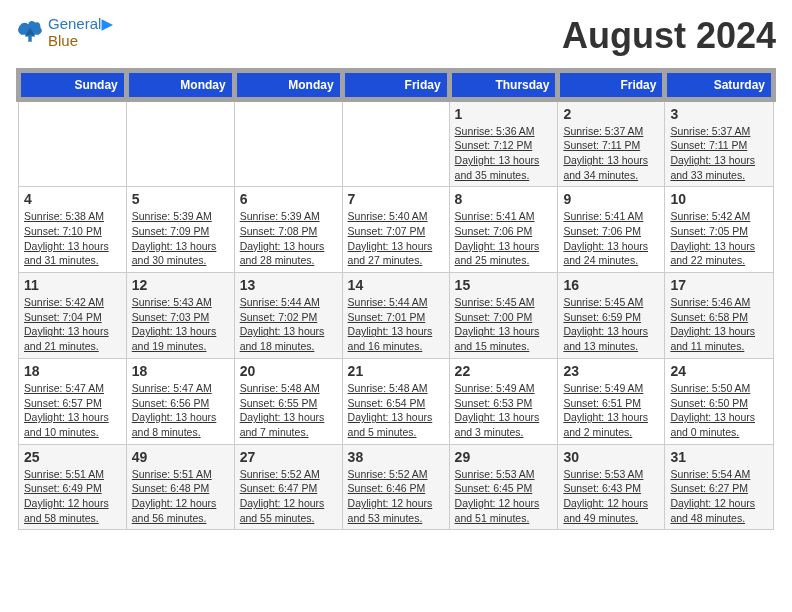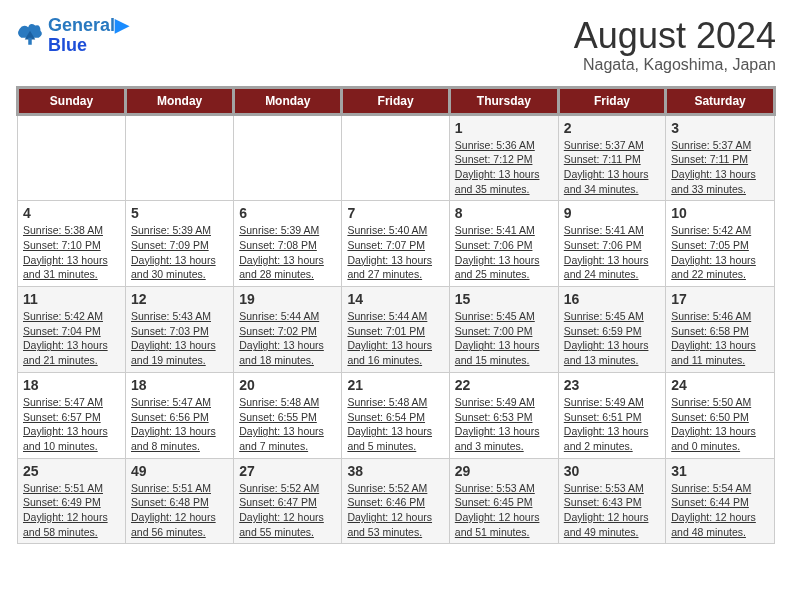--- a/index.html
+++ b/index.html
@@ -14,59 +14,59 @@
       display: flex;
       justify-content: space-between;
       align-items: flex-start;
       margin-bottom: 12px;
     }
     .logo {
       display: flex;
       align-items: center;
     }
     .logo-text {
-      font-size: 18px;
-      font-weight: bold;
+      font-size: 15px;
+      font-weight: normal;
       color: #333;
       line-height: 1.1;
     }
     .logo-text span {
       color: #2979c0;
     }
     .logo-icon {
       width: 28px;
       height: 28px;
       margin-right: 4px;
     }
     .title-block {
       text-align: right;
     }
     .month-title {
       font-size: 36px;
-      font-weight: normal;
+      font-weight: bold;
       color: #333;
       line-height: 1.1;
     }
     .location {
       font-size: 16px;
       color: #555;
     }
     table {
       width: 100%;
       border-collapse: collapse;
       font-size: 11px;
     }
     thead tr th {
-      background: #7f1d1d;
+      background: #1d4ed8;
       color: #fff;
       font-size: 12px;
       font-weight: bold;
       padding: 5px 6px;
-      text-align: center;
-      border: 3px solid #a3a3a3;
+      text-align: right;
+      border: 5px solid #a3a3a3;
     }
     tbody tr td {
       border: 1px solid #ccc;
       vertical-align: top;
       padding: 4px 5px;
       width: 113px;
       min-height: 80px;
       background: #fff;
     }
     tbody tr:nth-child(odd) td {
@@ -95,26 +95,25 @@
 <div class="header">
   <div class="logo">
     <svg class="logo-icon" viewBox="0 0 32 32" xmlns="http://www.w3.org/2000/svg">
       <rect x="0" y="0" width="32" height="32" fill="none"></rect>
       <path d="M4 8 Q8 2 14 6 Q16 0 22 4 Q28 2 28 10 Q32 14 26 18 L6 18 Q0 14 4 8Z" fill="#2979c0"></path>
       <path d="M16 10 L22 20 L10 20Z" fill="#1a5fa0"></path>
       <rect x="14" y="18" width="4" height="8" fill="#2979c0"></rect>
     </svg>
     <div class="logo-text">
       <div><span>General</span><span style="color:#1a8cff;">▶</span></div>
-      <div style="color:#1d4ed8;">Blue</div>
+      <div style="color:#a16207;">Blue</div>
     </div>
   </div>
   <div class="title-block">
     <div class="month-title">August 2024</div>
-    <div class="location">Nagata, Kagoshima, Japan</div>
   </div>
 </div>
 
 <table>
   <thead>
     <tr>
     <th>Sunday</th>
         <th>Monday</th>
         <th>Monday</th>
         <th>Friday</th>
@@ -211,21 +210,21 @@
 and 21 minutes.</div>
         </td>
         <td>
           <span class="day-num">12</span>
           <div class="day-detail">Sunrise: 5:43 AM
 Sunset: 7:03 PM
 Daylight: 13 hours
 and 19 minutes.</div>
         </td>
         <td>
-          <span class="day-num">19</span>
+          <span class="day-num">13</span>
           <div class="day-detail">Sunrise: 5:44 AM
 Sunset: 7:02 PM
 Daylight: 13 hours
 and 18 minutes.</div>
         </td>
         <td>
           <span class="day-num">14</span>
           <div class="day-detail">Sunrise: 5:44 AM
 Sunset: 7:01 PM
 Daylight: 13 hours
@@ -343,19 +342,19 @@
         <td>
           <span class="day-num">30</span>
           <div class="day-detail">Sunrise: 5:53 AM
 Sunset: 6:43 PM
 Daylight: 12 hours
 and 49 minutes.</div>
         </td>
         <td>
           <span class="day-num">31</span>
           <div class="day-detail">Sunrise: 5:54 AM
-Sunset: 6:44 PM
+Sunset: 6:27 PM
 Daylight: 12 hours
 and 48 minutes.</div>
         </td>
       </tr>
     </tbody>
 </table>
 
 </body></html>

